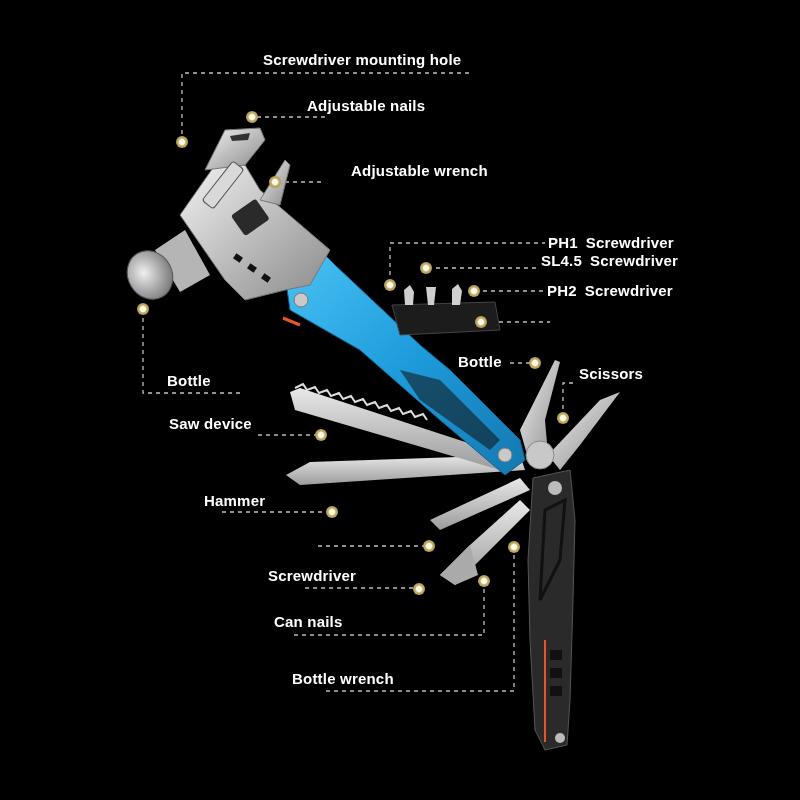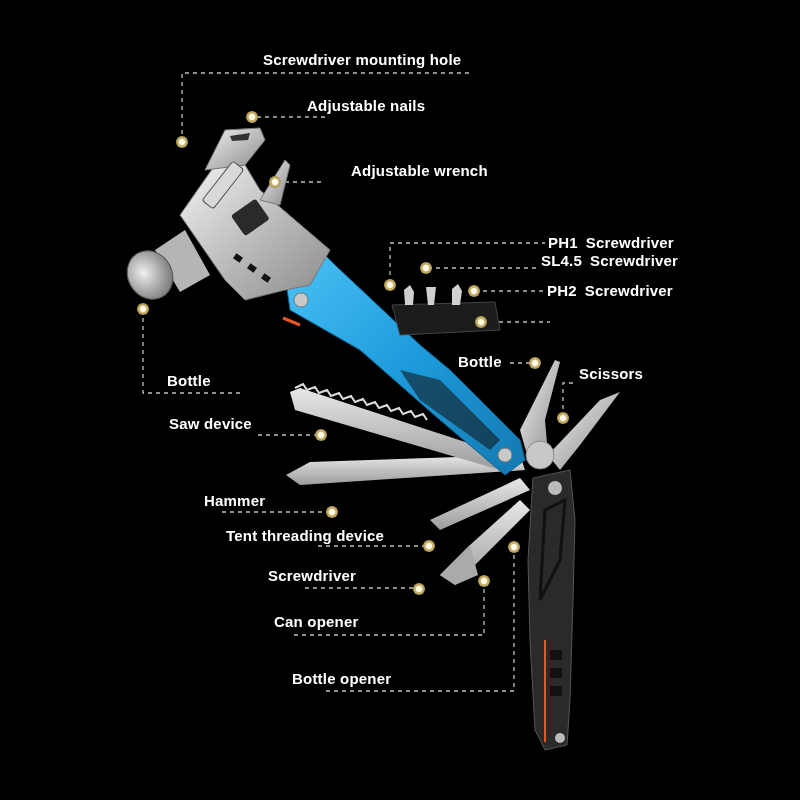--- a/index.html
+++ b/index.html
@@ -166,17 +166,16 @@
   </div>
   <div class="label" style="left:547px;top:282px">
     <span class="code">PH2</span><span>Screwdriver</span>
   </div>
 
   <div class="label" style="left:167px;top:372px">Bottle</div>
   <div class="label" style="left:458px;top:353px">Bottle</div>
   <div class="label" style="left:579px;top:365px">Scissors</div>
   <div class="label" style="left:169px;top:415px">Saw device</div>
   <div class="label" style="left:204px;top:492px">Hammer</div>
-  <div class="label" style="left:226px;top:527px">Tent threading device</div>
   <div class="label" style="left:268px;top:567px">Screwdriver</div>
-  <div class="label" style="left:274px;top:613px">Can opener</div>
-  <div class="label" style="left:292px;top:670px">Bottle opener</div>
+  <div class="label" style="left:274px;top:613px">Can nails</div>
+  <div class="label" style="left:292px;top:670px">Bottle wrench</div>
 </div>
 
 </body></html>

